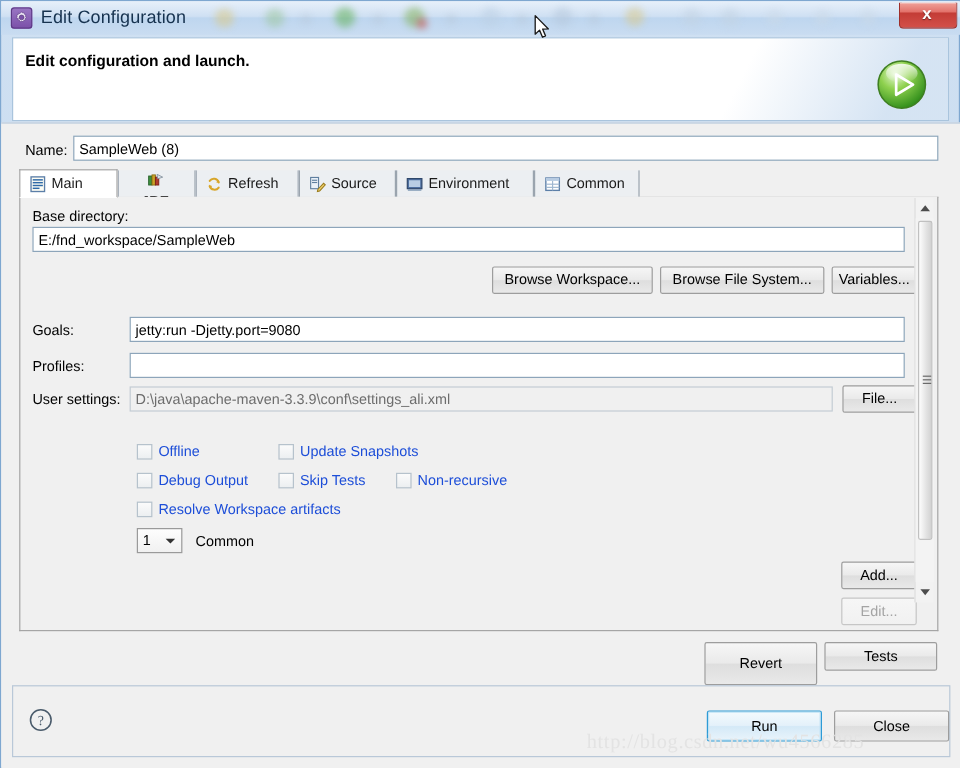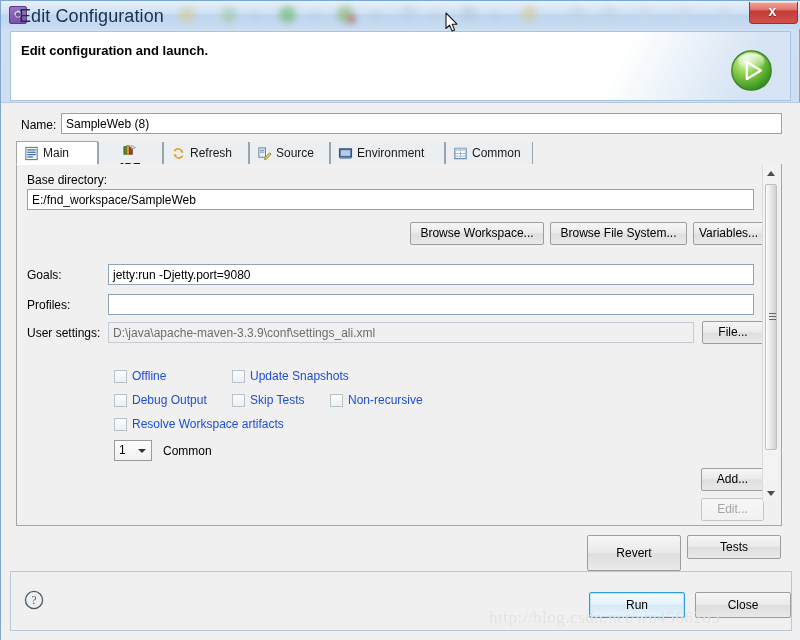--- a/index.html
+++ b/index.html
@@ -53,22 +53,22 @@
     border-radius: 3px;
     box-shadow: 0 0 0 1px #5e3a86 inset;
   }
   .win-icon .gear {
     position: absolute;
     left: 3px; top: 3px;
     width: 12px; height: 12px;
   }
   .win-title {
     position: absolute;
-    left: 18px; top: 5px;
-    font-size: 18px;
+    left: 33px; top: 5px;
+    font-size: 15px;
     color: #16324f;
     letter-spacing: .1px;
     white-space: nowrap;
   }
   .close-btn {
     position: absolute;
     right: 3px; top: 1px;
     width: 47px; height: 21px;
     border-radius: 0 0 4px 4px;
     background: linear-gradient(to bottom, #f0a49c 0%, #e2716a 38%, #c33c36 42%, #d35049 100%);

